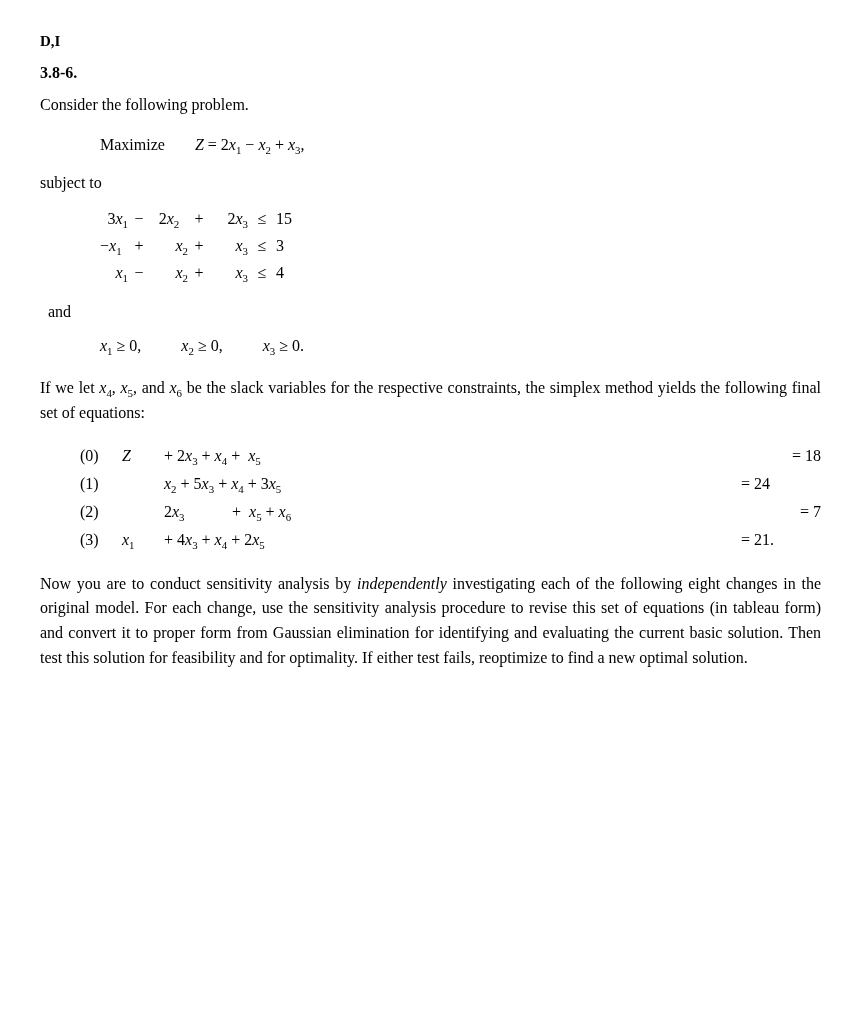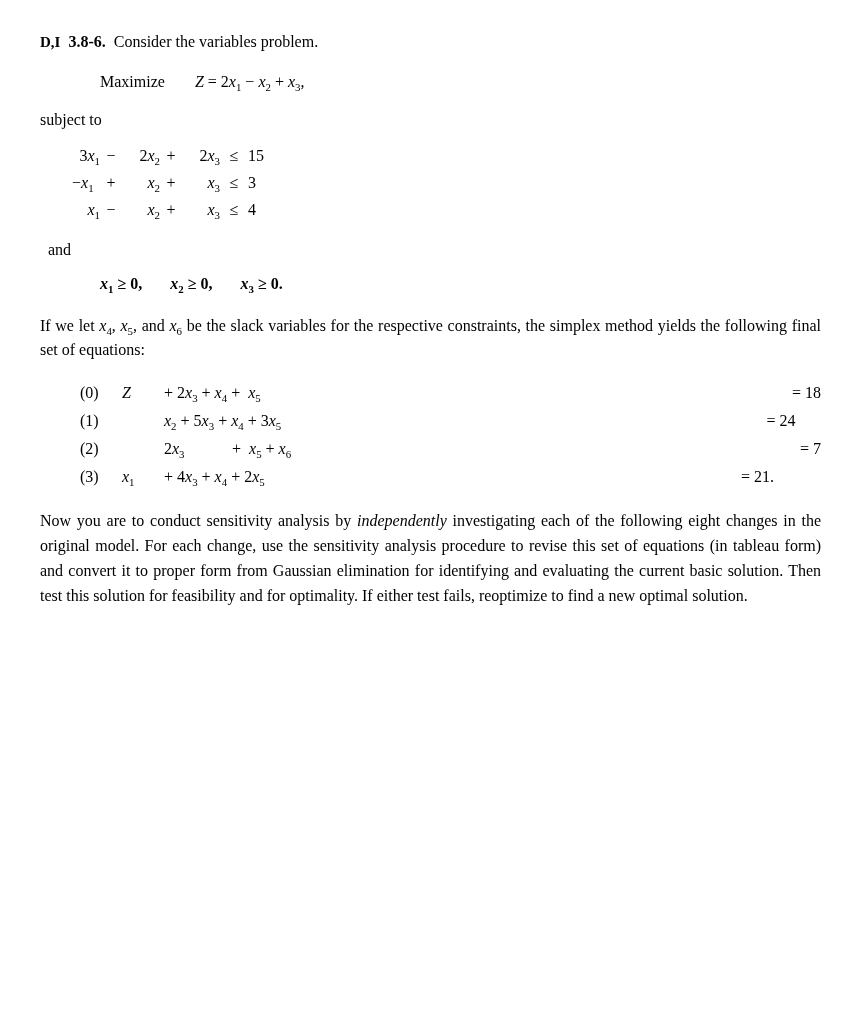--- a/index.html
+++ b/index.html
@@ -17,63 +17,63 @@
       min-height: 1024px;
       padding: 30px 40px 30px 40px;
       line-height: 1.5;
     }
 
     .problem-header {
       display: flex;
       align-items: baseline;
       gap: 8px;
       margin-bottom: 16px;
+      flex-direction: column;
     }
 
     .problem-id {
       font-size: 15px;
       font-weight: normal;
     }
 
     .maximize-row {
       display: flex;
       align-items: baseline;
       margin-left: 60px;
       margin-bottom: 14px;
       gap: 30px;
     }
 
     .subject-to {
       margin-bottom: 10px;
     }
 
     .constraints-block {
-      margin-left: 32px;
+      margin-left: 60px;
       margin-bottom: 14px;
       line-height: 1.7;
     }
 
     .constraint-row {
       display: flex;
       align-items: baseline;
       font-size: 16px;
     }
 
     .and-row {
       margin-bottom: 10px;
       margin-left: 8px;
     }
 
     .nonneg-block {
       margin-left: 60px;
       margin-bottom: 18px;
       display: flex;
-      gap: 28px;
+      gap: 40px;
       align-items: flex-start;
-      font-weight: bold;
     }
 
     .paragraph {
       font-size: 16px;
       line-height: 1.55;
       margin-bottom: 16px;
       text-align: justify;
     }
 
     .equations-block {
@@ -95,40 +95,40 @@
     }
     .bold { font-weight: bold; }
 
   </style>
 </head>
 <body>
 
 <div class="problem-header">
   <span class="problem-id bold">D,I</span>
   <span class="bold">3.8-6.</span>
-  <span>Consider the variables problem.</span>
+  <span>Consider the following problem.</span>
 </div>
 
 <div class="maximize-row">
   <span>Maximize</span>
   <span>
     <i>Z</i> = 2<i>x</i><sub>1</sub> − <i>x</i><sub>2</sub> + <i>x</i><sub>3</sub>,
   </span>
 </div>
 
 <div class="subject-to">
   subject to
 </div>
 
 <div class="constraints-block">
 
   <div class="constraint-row">
     <span style="min-width:28px; text-align:right;">3<i>x</i><sub>1</sub></span>
     <span style="min-width:22px; text-align:center;">−</span>
-    <span style="min-width:38px; text-align:right;">2<i>x</i><sub>2</sub></span>
+    <span style="min-width:38px; text-align:center;">2<i>x</i><sub>2</sub></span>
     <span style="min-width:22px; text-align:center;">+</span>
     <span style="min-width:38px; text-align:right;">2<i>x</i><sub>3</sub></span>
     <span style="min-width:28px; text-align:center;">≤</span>
     <span>15</span>
   </div>
 
   <div class="constraint-row">
     <span style="min-width:28px; ">−<i>x</i><sub>1</sub></span>
     <span style="min-width:22px; text-align:center;">+</span>
     <span style="min-width:38px; text-align:right;"><i>x</i><sub>2</sub></span>
@@ -171,21 +171,21 @@
     <span style="flex:1;"></span>
     <span style="min-width:80px; text-align:right;font-family:Liberation Serif, serif;">= 18</span>
   </div>
 
   <div class="eq-row">
     <span style="min-width:42px;">(1)</span>
     <span style="min-width:24px;"></span>
     <span style="min-width:18px;"></span>
     <span><i>x</i><sub>2</sub> + 5<i>x</i><sub>3</sub> + <i>x</i><sub>4</sub> + 3<i>x</i><sub>5</sub></span>
     <span style="flex:1;"></span>
-    <span style="min-width:80px; text-align:center;">= 24</span>
+    <span style="min-width:80px; text-align:left;">= 24</span>
   </div>
 
   <div class="eq-row">
     <span style="min-width:42px;">(2)</span>
     <span style="min-width:24px;"></span>
     <span style="min-width:18px;"></span>
     <span style="min-width:68px;">2<i>x</i><sub>3</sub></span>
     <span>+&nbsp; <i>x</i><sub>5</sub> + <i>x</i><sub>6</sub></span>
     <span style="flex:1;"></span>
     <span style="min-width:80px; text-align:right;">= 7</span>

